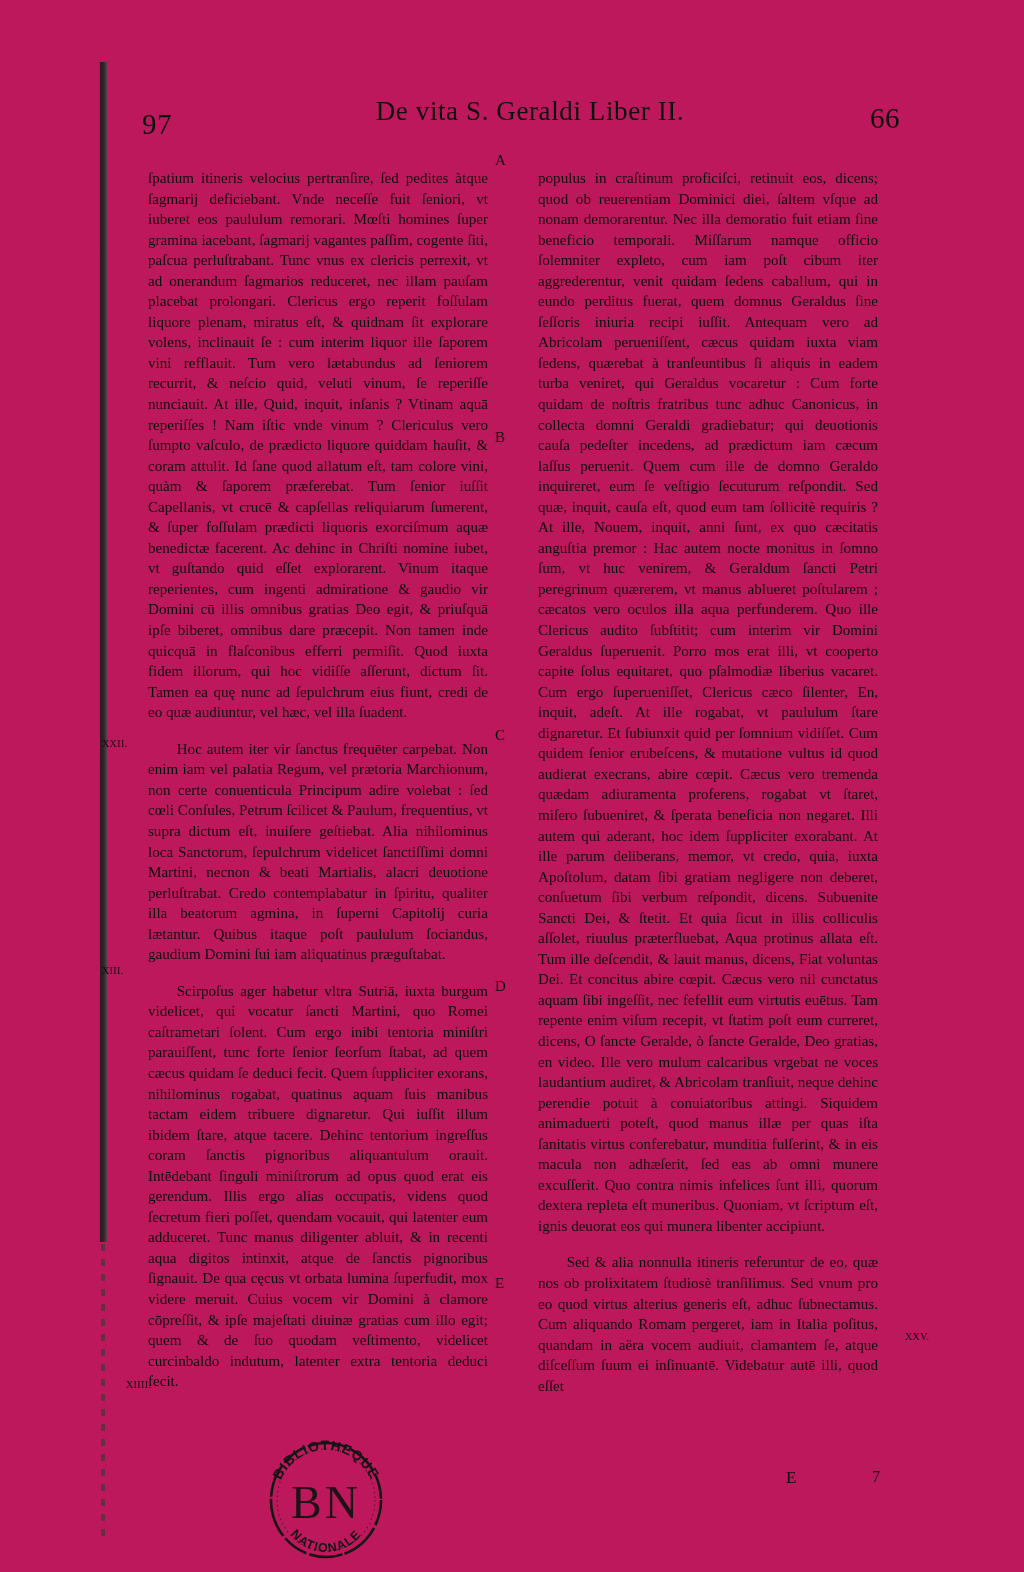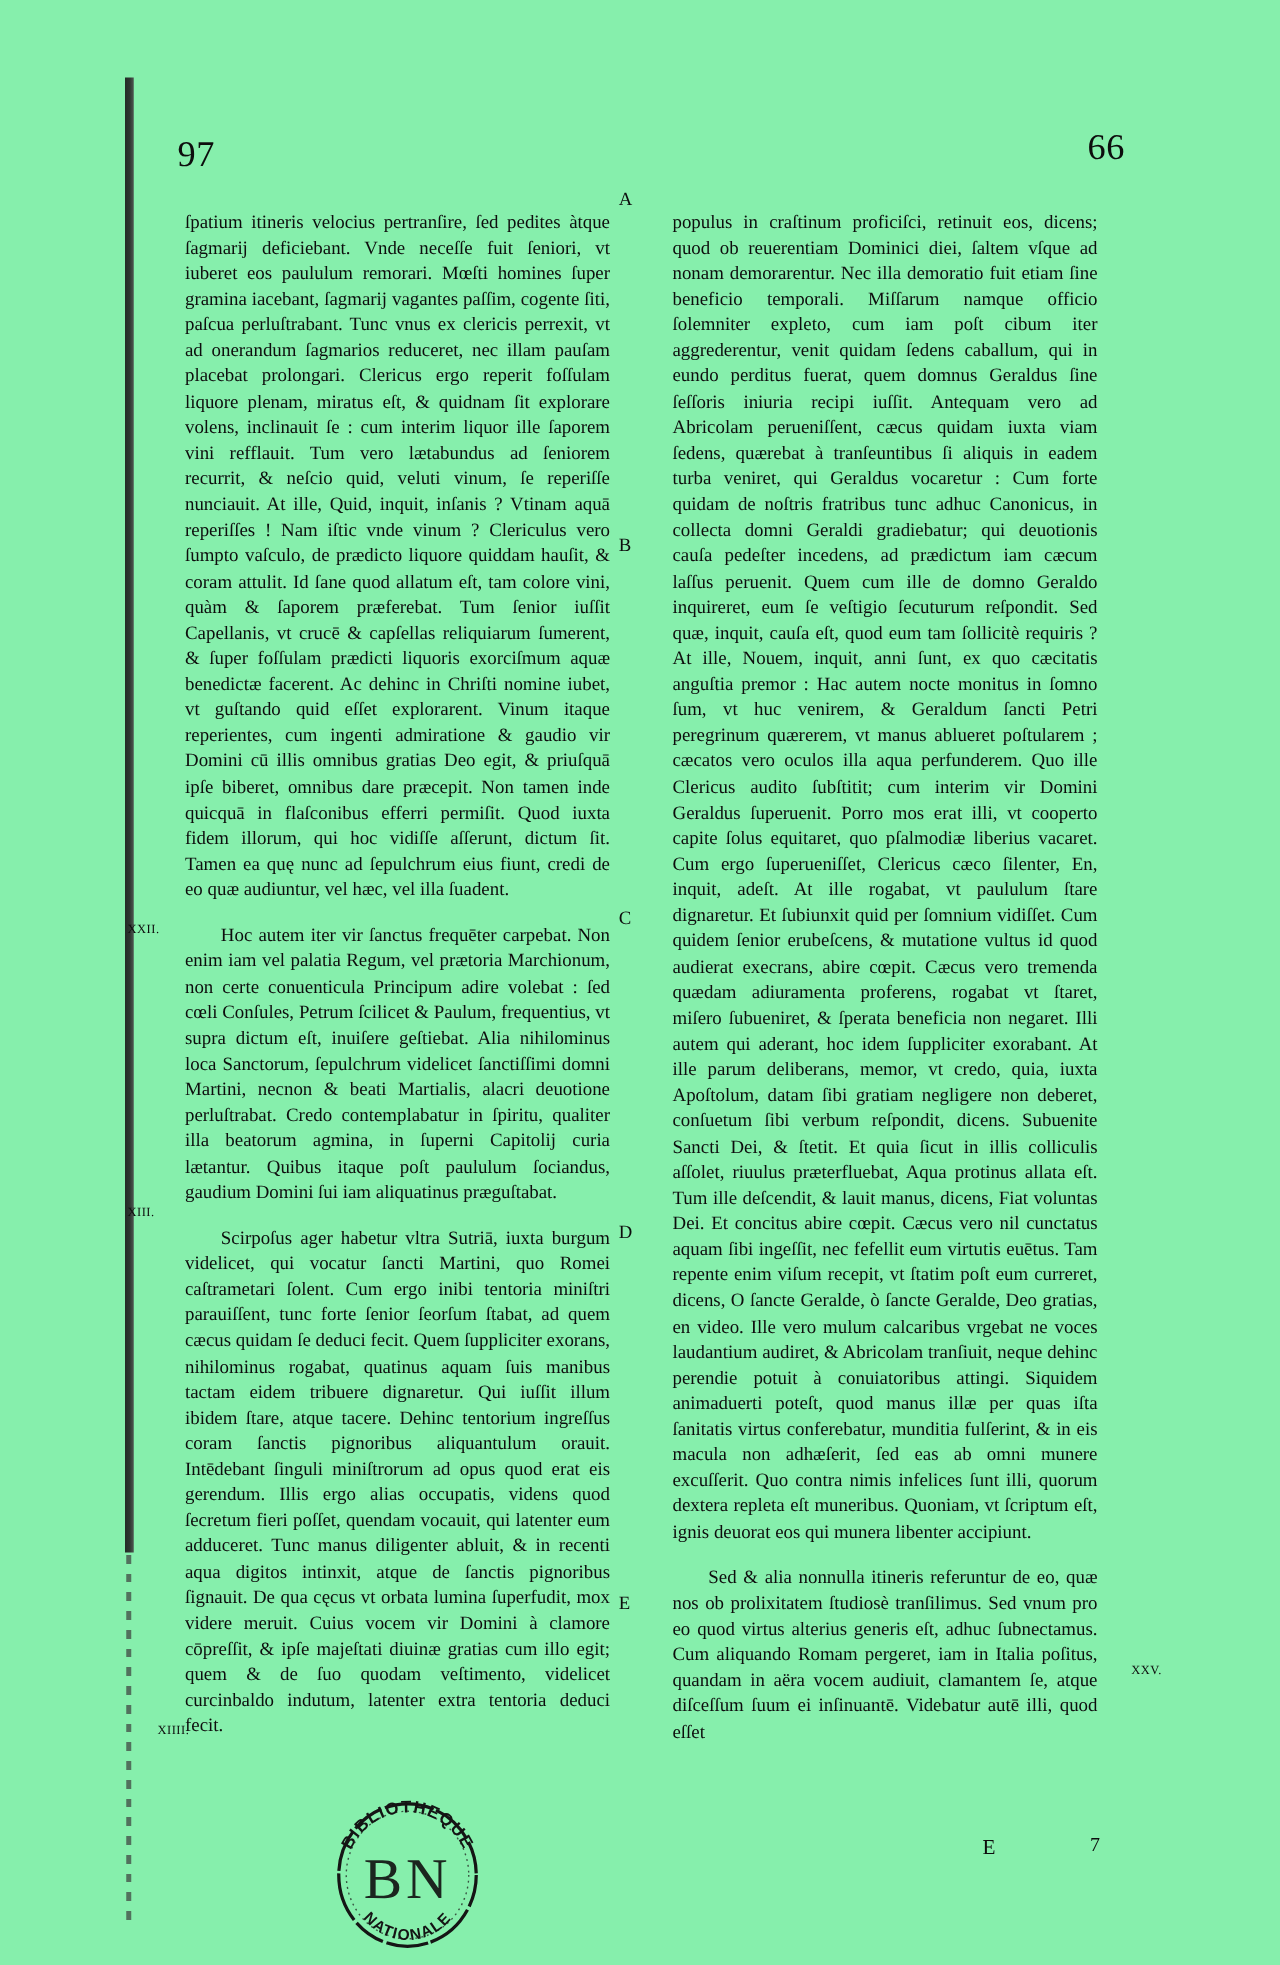--- a/index.html
+++ b/index.html
@@ -4,21 +4,21 @@
 <style>
   html, body {
     margin: 0;
     padding: 0;
     background: #ffffff;
   }
   .page {
     position: relative;
     width: 1024px;
     height: 1572px;
-    background: #86efac;
+    background: #be185d;
     overflow: hidden;
     font-family: "Liberation Serif", "DejaVu Serif", serif;
     color: #0d0d0d;
   }
 
   
   .scan-edge {
     position: absolute;
     left: 100px;
     top: 62px;
@@ -144,20 +144,21 @@
 </head>
 <body>
 
 <div class="page">
 
   <div class="scan-edge"></div>
   <div class="scan-edge-low"></div>
 
   <div class="header">
     <div class="folio-left">97</div>
+    <div class="running-title">De vita S. Geraldi Liber II.</div>
     <div class="folio-right">66</div>
   </div>
 
   <div class="columns">
 
     <div class="col col-left">
       <p>ſpatium itineris velocius pertranſire, ſed pedites àtque ſagmarij deficiebant. Vnde neceſſe fuit ſeniori, vt iuberet eos paululum remorari. Mœſti homines ſuper gramina iacebant, ſagmarij vagantes paſſim, cogente ſiti, paſcua perluſtrabant. Tunc vnus ex clericis perrexit, vt ad onerandum ſagmarios reduceret, nec illam pauſam placebat prolongari. Clericus ergo reperit foſſulam liquore plenam, miratus eſt, &amp; quidnam ſit explorare volens, inclinauit ſe : cum interim liquor ille ſaporem vini refflauit. Tum vero lætabundus ad ſeniorem recurrit, &amp; neſcio quid, veluti vinum, ſe reperiſſe nunciauit. At ille, Quid, inquit, inſanis ? Vtinam aquā reperiſſes ! Nam iſtic vnde vinum ? Clericulus vero ſumpto vaſculo, de prædicto liquore quiddam hauſit, &amp; coram attulit. Id ſane quod allatum eſt, tam colore vini, quàm &amp; ſaporem præferebat. Tum ſenior iuſſit Capellanis, vt crucē &amp; capſellas reliquiarum ſumerent, &amp; ſuper foſſulam prædicti liquoris exorciſmum aquæ benedictæ facerent. Ac dehinc in Chriſti nomine iubet, vt guſtando quid eſſet explorarent. Vinum itaque reperientes, cum ingenti admiratione &amp; gaudio vir Domini cū illis omnibus gratias Deo egit, &amp; priuſquā ipſe biberet, omnibus dare præcepit. Non tamen inde quicquā in flaſconibus efferri permiſit. Quod iuxta fidem illorum, qui hoc vidiſſe aſſerunt, dictum ſit. Tamen ea quę nunc ad ſepulchrum eius fiunt, credi de eo quæ audiuntur, vel hæc, vel illa ſuadent.</p>
       <p class="indent">Hoc autem iter vir ſanctus frequēter carpebat. Non enim iam vel palatia Regum, vel prætoria Marchionum, non certe conuenticula Principum adire volebat : ſed cœli Conſules, Petrum ſcilicet &amp; Paulum, frequentius, vt supra dictum eſt, inuiſere geſtiebat. Alia nihilominus loca Sanctorum, ſepulchrum videlicet ſanctiſſimi domni Martini, necnon &amp; beati Martialis, alacri deuotione perluſtrabat. Credo contemplabatur in ſpiritu, qualiter illa beatorum agmina, in ſuperni Capitolij curia lætantur. Quibus itaque poſt paululum ſociandus, gaudium Domini ſui iam aliquatinus præguſtabat.</p>
       <p class="indent">Scirpoſus ager habetur vltra Sutriā, iuxta burgum videlicet, qui vocatur ſancti Martini, quo Romei caſtrametari ſolent. Cum ergo inibi tentoria miniſtri parauiſſent, tunc forte ſenior ſeorſum ſtabat, ad quem cæcus quidam ſe deduci fecit. Quem ſuppliciter exorans, nihilominus rogabat, quatinus aquam ſuis manibus tactam eidem tribuere dignaretur. Qui iuſſit illum ibidem ſtare, atque tacere. Dehinc tentorium ingreſſus coram ſanctis pignoribus aliquantulum orauit. Intēdebant ſinguli miniſtrorum ad opus quod erat eis gerendum. Illis ergo alias occupatis, videns quod ſecretum fieri poſſet, quendam vocauit, qui latenter eum adduceret. Tunc manus diligenter abluit, &amp; in recenti aqua digitos intinxit, atque de ſanctis pignoribus ſignauit. De qua cęcus vt orbata lumina ſuperfudit, mox videre meruit. Cuius vocem vir Domini à clamore cōpreſſit, &amp; ipſe majeſtati diuinæ gratias cum illo egit; quem &amp; de ſuo quodam veſtimento, videlicet curcinbaldo indutum, latenter extra tentoria deduci fecit.</p>
     </div>

